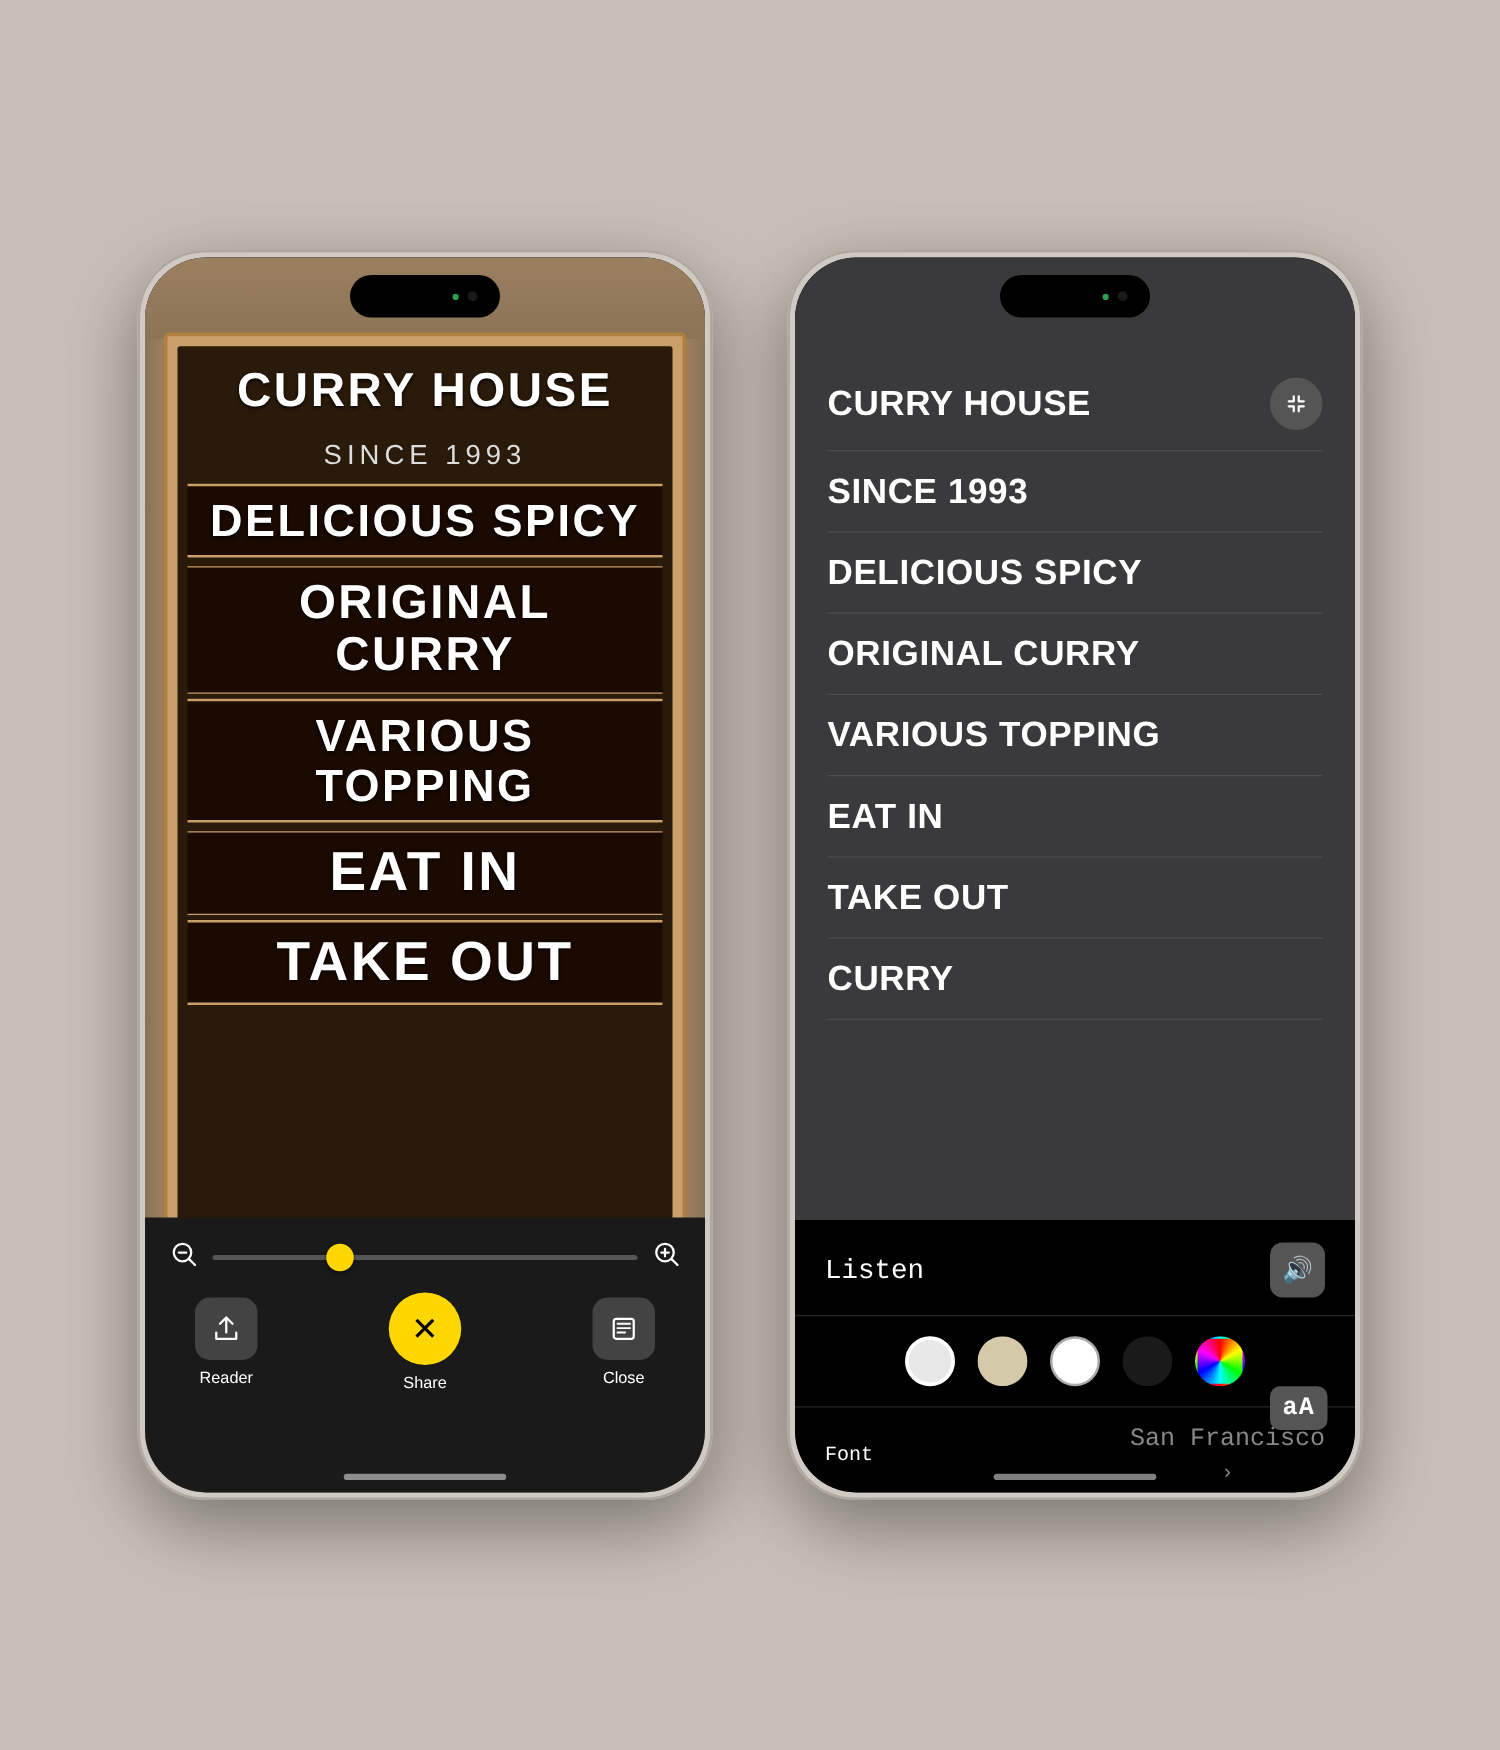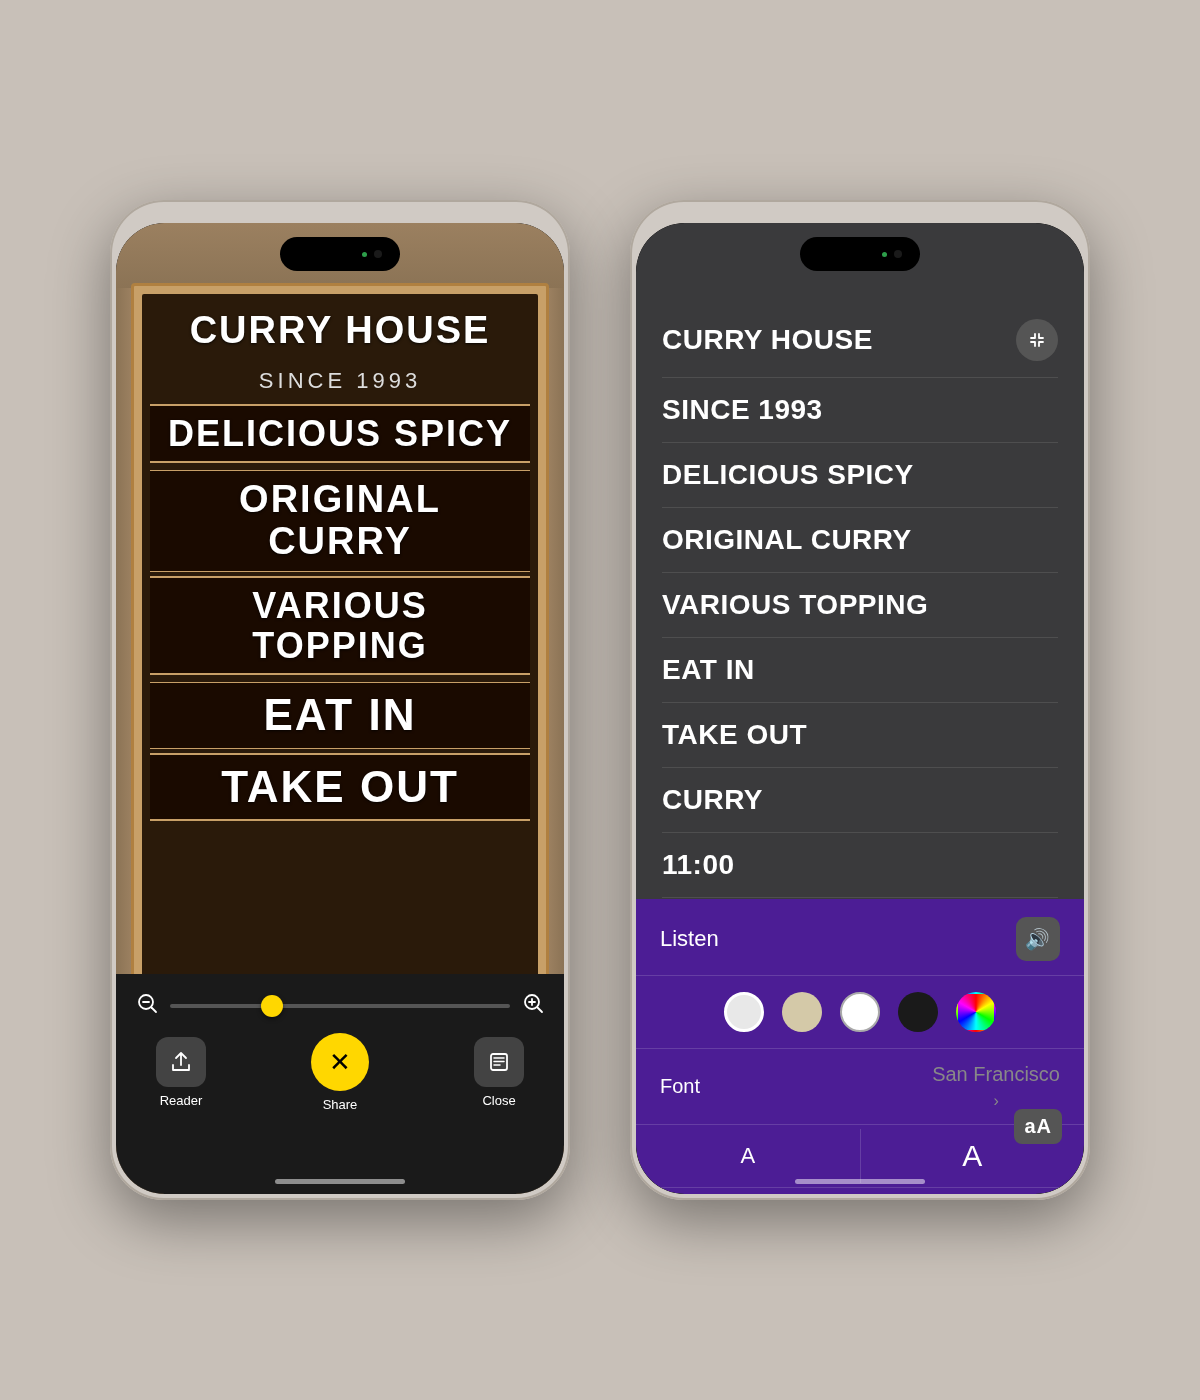--- a/index.html
+++ b/index.html
@@ -27,21 +27,20 @@
         0 20px 60px rgba(0,0,0,0.4);
       overflow: hidden;
     }
 
     .phone-inner {
       position: absolute;
       top: 6px; left: 6px; right: 6px; bottom: 6px;
       border-radius: 49px;
       overflow: hidden;
       background: #000;
-      margin-top: 17px;
     }
 
     
     .dynamic-island {
       position: absolute;
       top: 14px;
       left: 50%;
       transform: translateX(-50%);
       width: 120px;
       height: 34px;
@@ -322,24 +321,25 @@
       justify-content: center;
       cursor: pointer;
       flex-shrink: 0;
     }
 
     
     .bottom-panel {
       position: absolute;
       bottom: 0;
       left: 0; right: 0;
-      height: 295px;
-      background: #4c1d95;
+      height: 218px;
+      background: #000000;
       border-radius: 0 0 49px 49px;
       overflow: hidden;
+      font-family: Liberation Mono, monospace;
     }
 
     .listen-row {
       display: flex;
       align-items: center;
       justify-content: space-between;
       padding: 18px 24px 14px;
       border-bottom: 0.5px solid rgba(255,255,255,0.15);
     }
 
@@ -392,21 +392,21 @@
 
     .font-row {
       display: flex;
       align-items: center;
       justify-content: space-between;
       padding: 14px 24px;
       border-bottom: 0.5px solid rgba(255,255,255,0.15);
     }
 
     .font-label {
-      font-size: 20px;
+      font-size: 16px;
       color: #fff;
       font-weight: 400;
     }
 
     .font-value {
       font-size: 20px;
       color: #888;
       display: flex;
       align-items: center;
       gap: 6px;
@@ -633,23 +633,20 @@
         </div>
         <div class="reader-line">
           <span>EAT IN</span>
         </div>
         <div class="reader-line">
           <span>TAKE OUT</span>
         </div>
         <div class="reader-line">
           <span>CURRY</span>
         </div>
-        <div class="reader-line">
-          <span>11:00</span>
-        </div>
       </div>
 
       <div class="bottom-panel">
 
         <div class="listen-row">
           <span class="listen-label">Listen</span>
           <div class="speaker-btn">
             <span class="speaker-icon">🔊</span>
           </div>
         </div>

